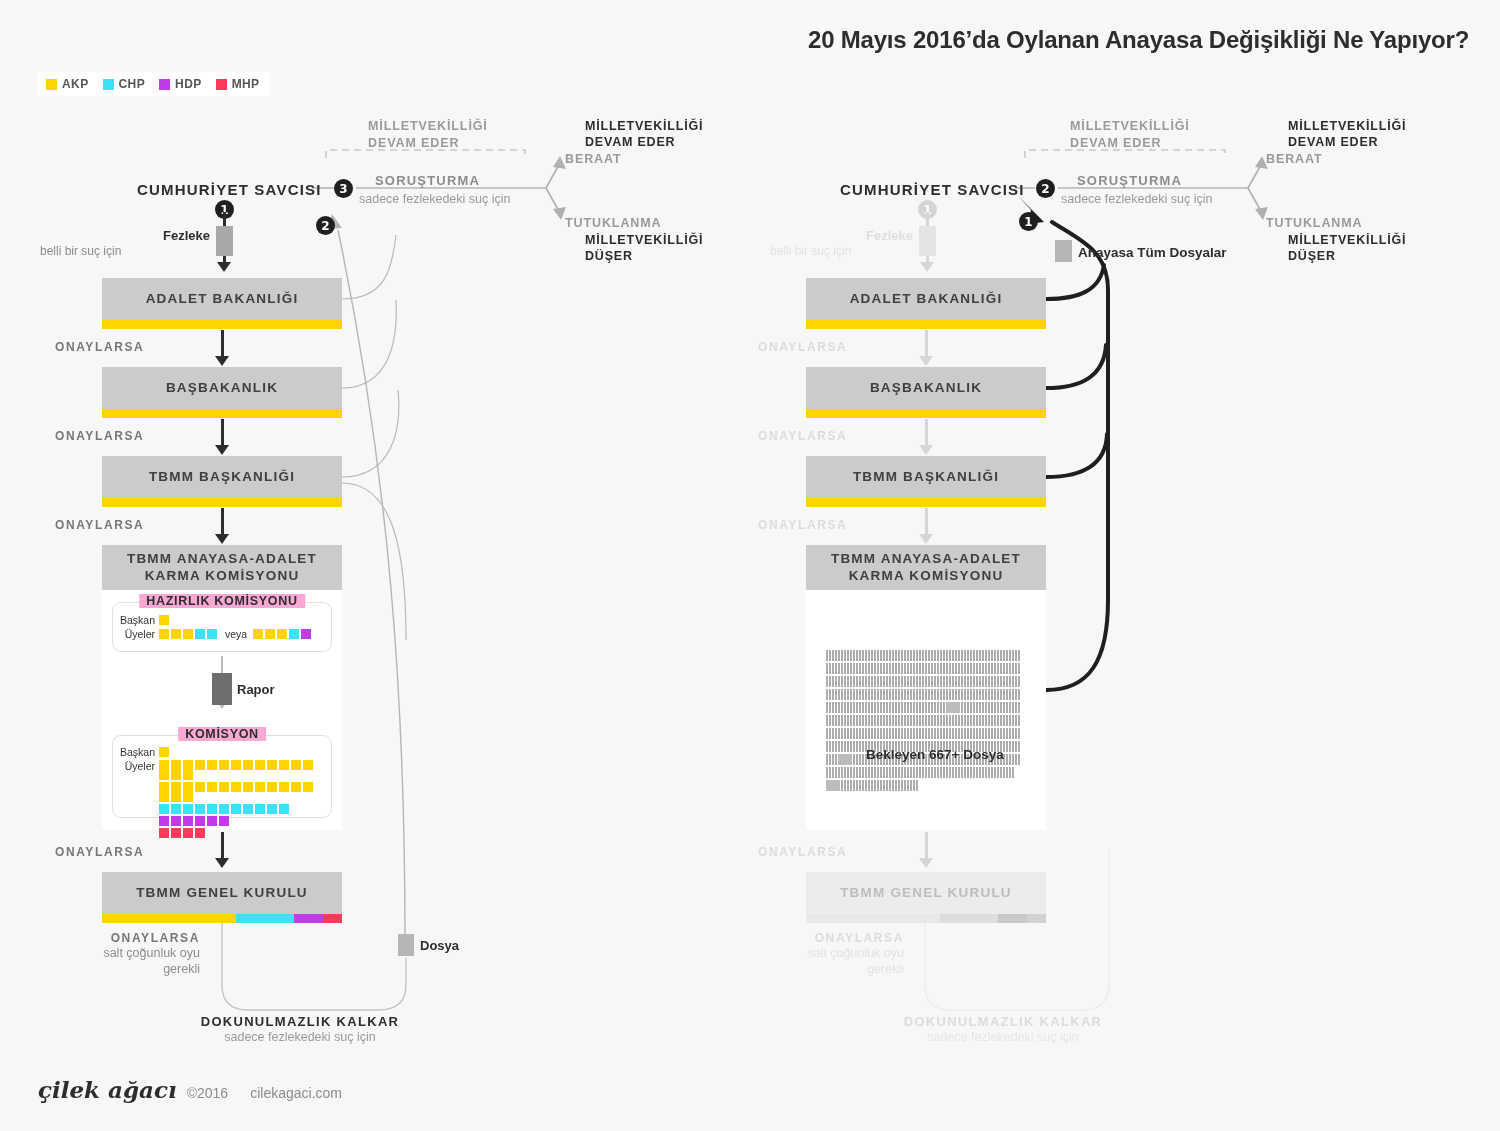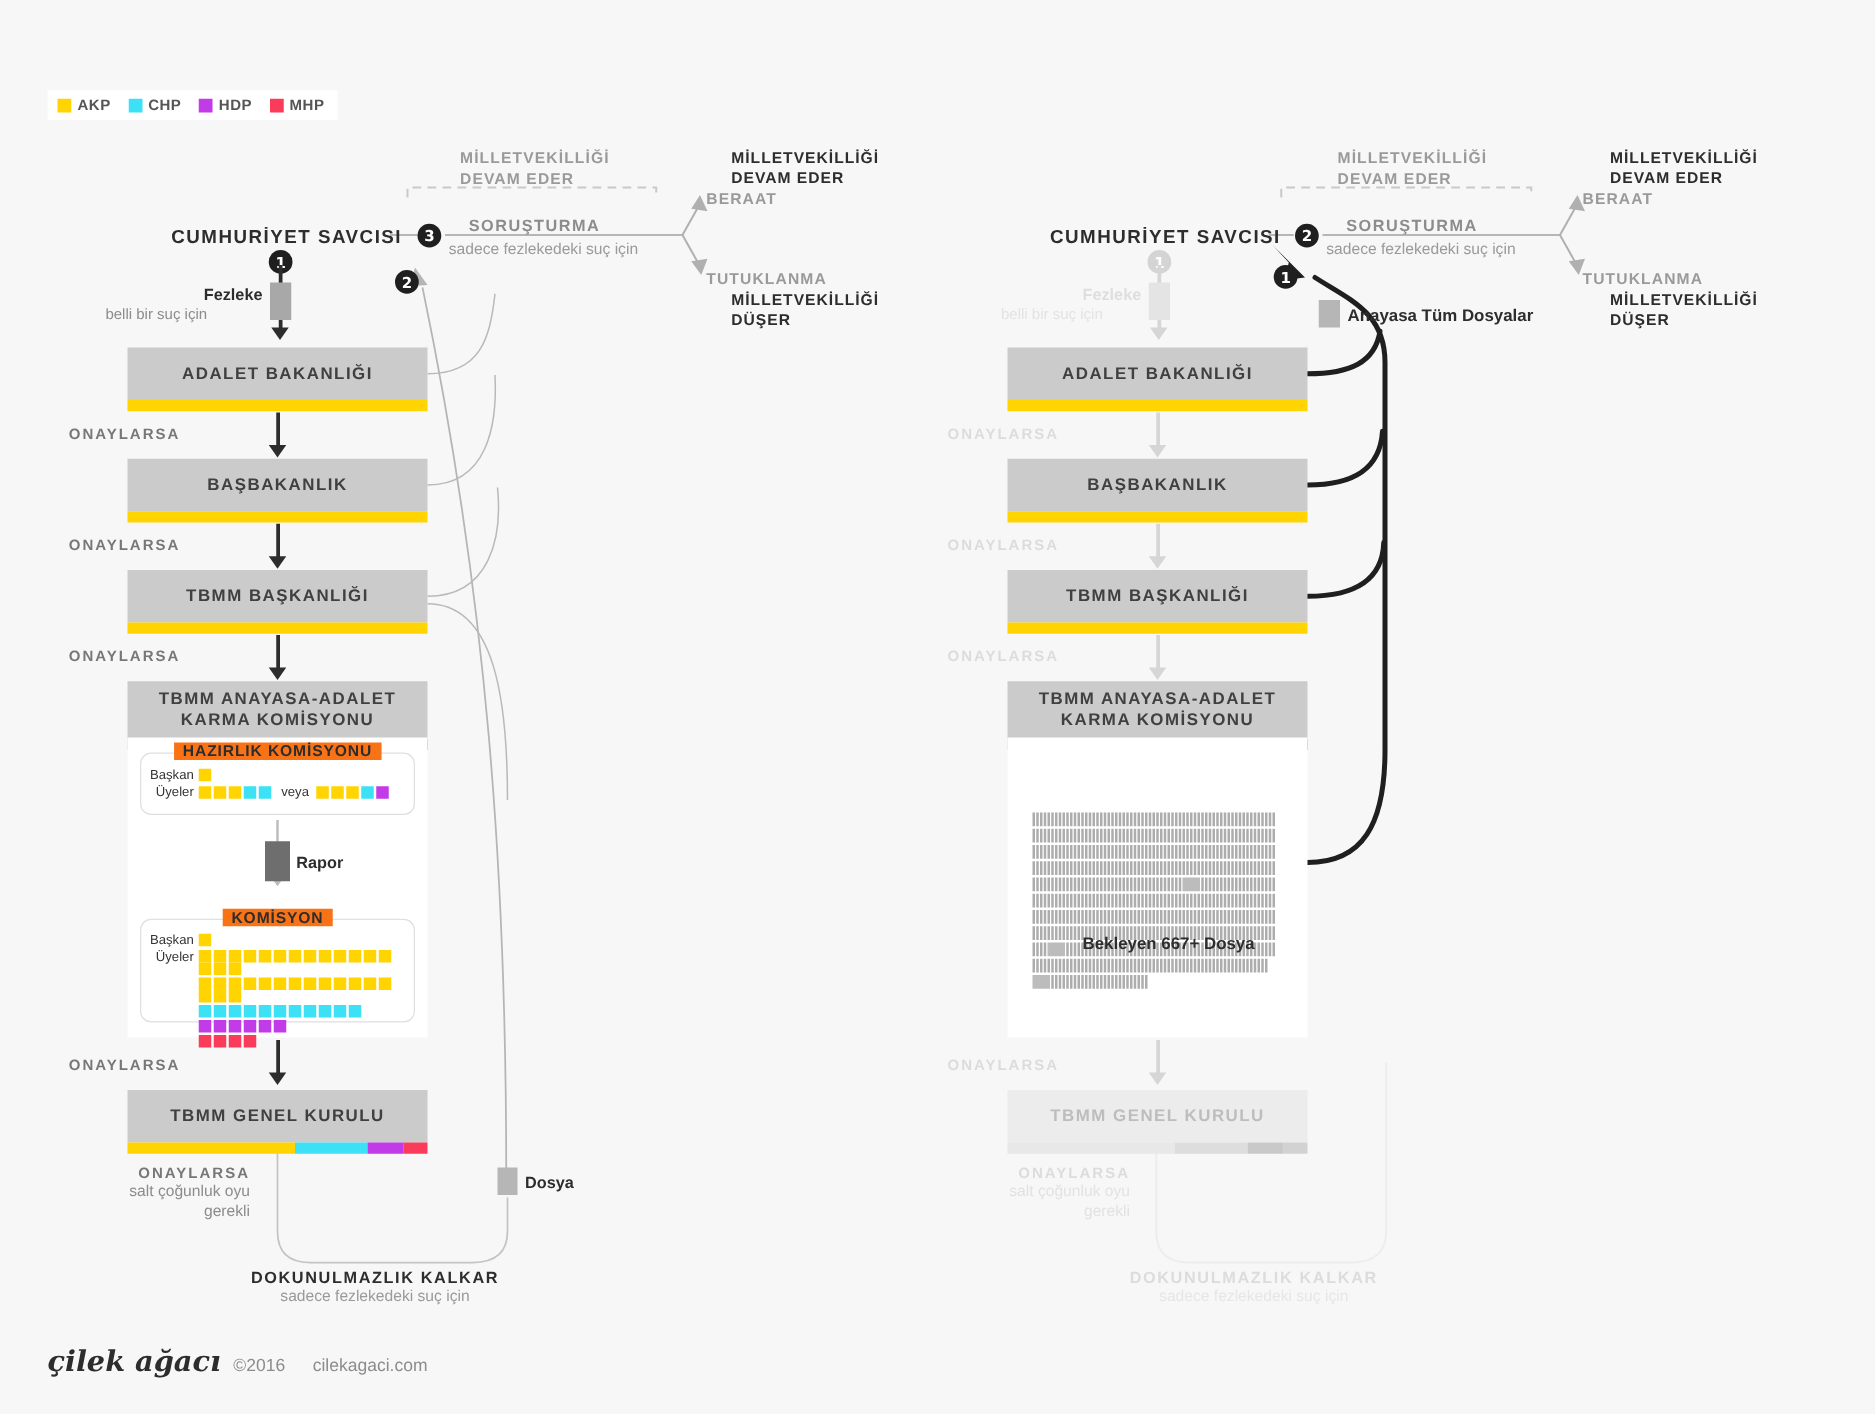--- a/index.html
+++ b/index.html
@@ -111,34 +111,34 @@
     position:absolute; width:17px; height:30px; background:#a8a8a8;
   }
   .fezleke-box.dim { background:#e4e4e4; }
   .fezleke-title {
     position:absolute; font-size:13px; font-weight:bold; color:#2d2d2d;
     text-align:right; white-space:nowrap;
   }
   .fezleke-title.dim { color:#dedede; }
   .fezleke-sub {
     position:absolute; font-size:12px; color:#8c8c8c;
-    text-align:center; white-space:nowrap;
+    text-align:left; white-space:nowrap;
   }
   .fezleke-sub.dim { color:#e3e3e3; }
 
   
   .inner-panel {
     position:absolute; background:#fff; width:240px;
   }
   .sub-card {
     position:absolute; border:1px solid #e0e0e0; border-radius:9px;
     background:#fff;
   }
   .sub-card-title {
-    position:absolute; background:#f97316; padding:0 7px;
+    position:absolute; background:#f9a8d4; padding:0 7px;
     font-size:12.5px; font-weight:bold; color:#2d2d2d; letter-spacing:0.7px;
     top:-9px; left:50%; transform:translateX(-50%); white-space:nowrap;
   }
   .row-lab {
     font-size:10.5px; color:#333; text-align:right;
     width:42px; flex:0 0 42px; padding-right:4px;
   }
   .sq { width:10px; height:10px; display:inline-block; margin-right:2px; }
   .sq-row { display:flex; align-items:center; margin-bottom:2px; }
   .sq-wrap { display:flex; flex-wrap:wrap; }
@@ -410,20 +410,21 @@
 
   <div class="footer">
     <span class="brand">çilek ağacı</span>
     <span class="copy">©2016</span>
     <span class="site">cilekagaci.com</span>
   </div>
 </div>
 
 <div class="panel" id="panel-right">
 
+  <div class="title" id="title-right">20 Mayıs 2016’da Oylanan Anayasa Değişikliği Ne Yapıyor?</div>
 
   <svg class="overlay" width="730" height="1131">
 
     <path d="M 255 158 L 255 150 L 455 150 L 455 158" fill="none" stroke="#c9c9c9" stroke-width="1.6" stroke-dasharray="7,5"></path>
     <line x1="245" y1="188" x2="265" y2="188" stroke="#b6b6b6" stroke-width="1.6"></line>
     <line x1="288" y1="188" x2="478" y2="188" stroke="#b6b6b6" stroke-width="1.6"></line>
     <path d="M 478 188 L 492 163" fill="none" stroke="#b0b0b0" stroke-width="1.6"></path>
     <polygon points="492,156 498,169 485,167" fill="#b0b0b0"></polygon>
     <path d="M 478 188 L 492 213" fill="none" stroke="#b0b0b0" stroke-width="1.6"></path>
     <polygon points="493,220 485,209 498,207" fill="#b0b0b0"></polygon>

